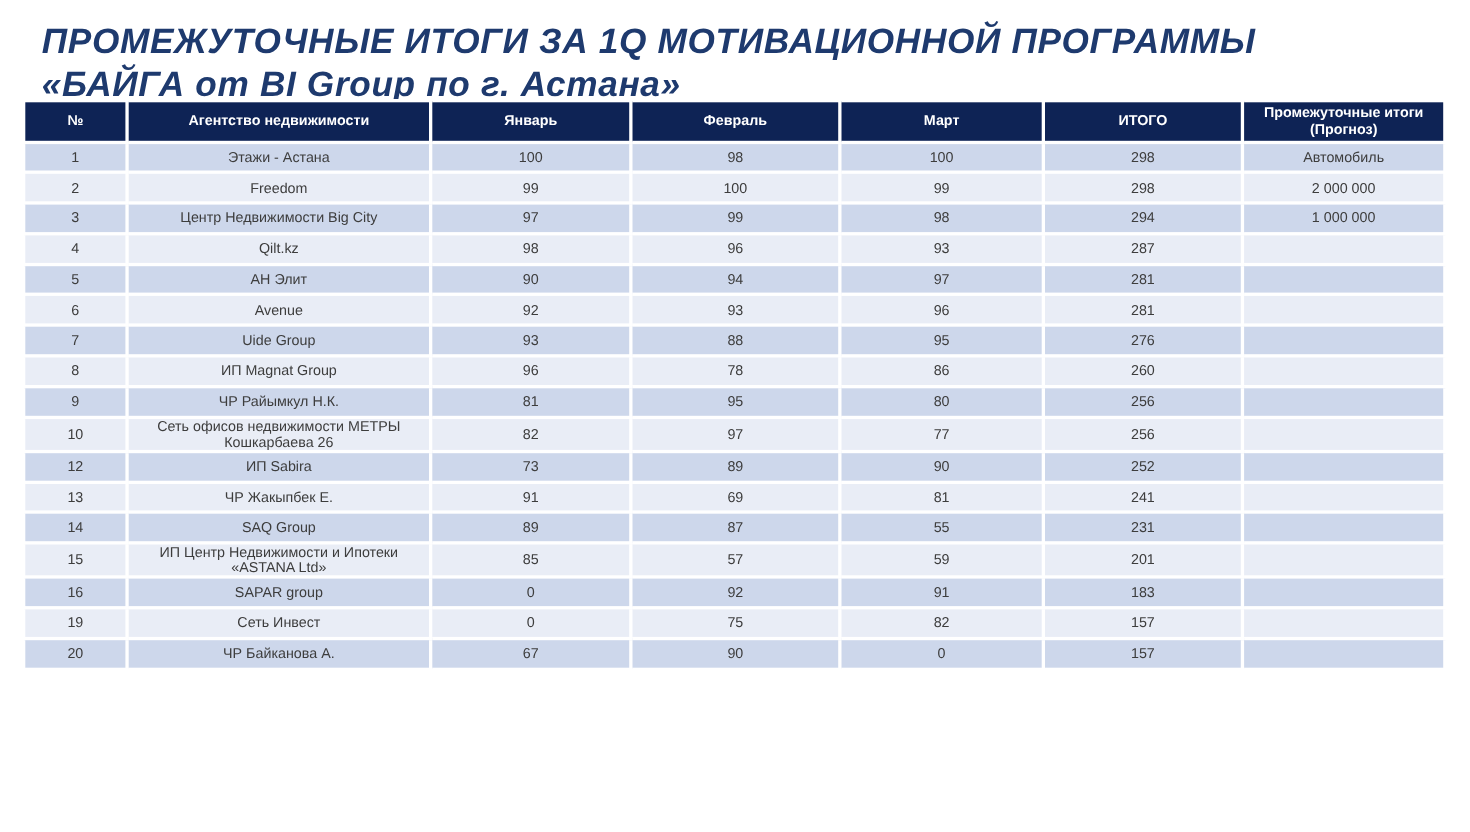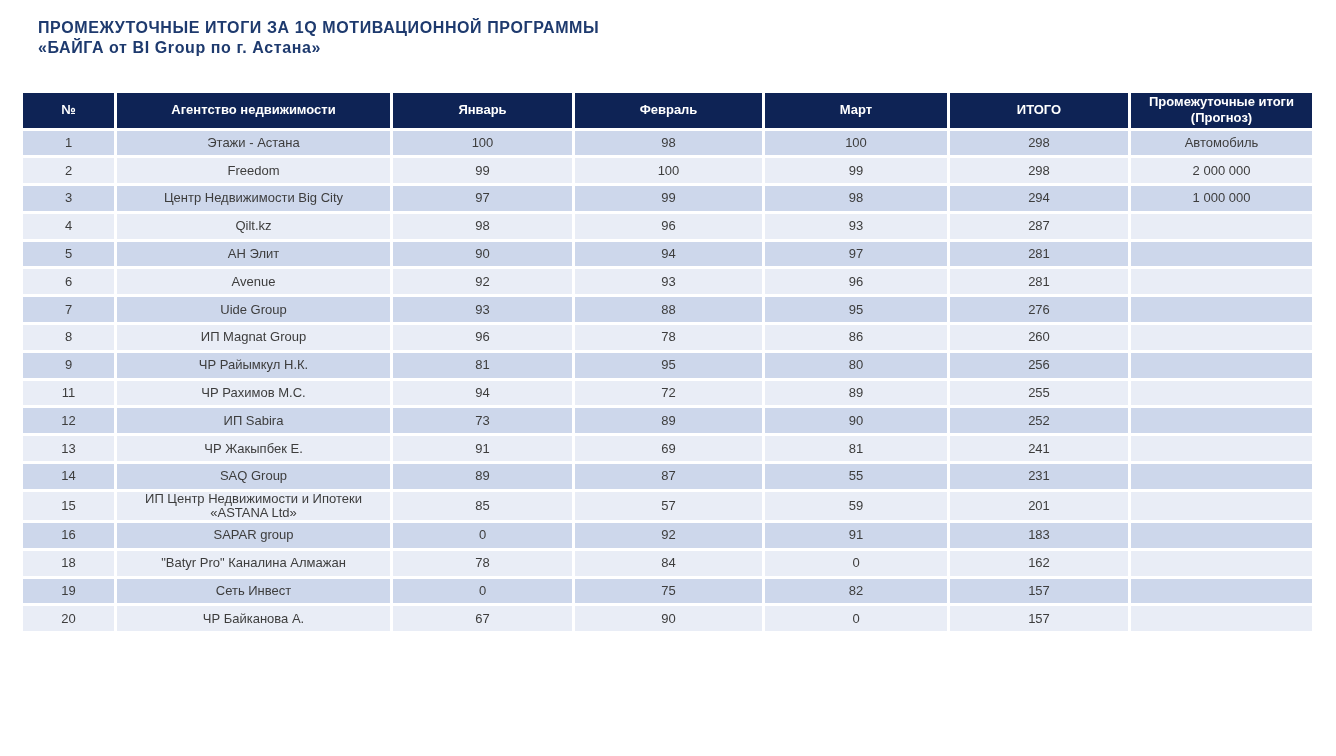--- a/index.html
+++ b/index.html
@@ -22,23 +22,24 @@
     width: 1336px; height: 756px;
     background: #ffffff;
   }
   .title-block {
     position: absolute;
     left: 38px; top: 18px; width: 1260px;
   }
   .title-line {
     color: var(--title-color);
     font-weight: bold;
-    font-size: 16px;
+    font-size: 32px;
     line-height: 1.22;
     letter-spacing: 0.6px;
+    font-style: italic;
   }
   table.results {
     position: absolute;
     left: 20px; top: 90px;
     width: 1292px;
     border-collapse: collapse;
     table-layout: fixed;
   }
   table.results th {
     background: var(--header-bg);
@@ -172,26 +173,26 @@
         <tr>
           <td>9</td>
           <td>ЧР Райымкул Н.К.</td>
           <td>81</td>
           <td>95</td>
           <td>80</td>
           <td>256</td>
           <td></td>
         </tr>
         <tr>
-          <td>11</td>
-          <td>ЧР Рахимов М.С.</td>
-          <td>94</td>
-          <td>72</td>
-          <td>89</td>
-          <td>255</td>
+          <td>10</td>
+          <td>Сеть офисов недвижимости МЕТРЫ Кошкарбаева 26</td>
+          <td>82</td>
+          <td>97</td>
+          <td>77</td>
+          <td>256</td>
           <td></td>
         </tr>
         <tr>
           <td>12</td>
           <td>ИП Sabira</td>
           <td>73</td>
           <td>89</td>
           <td>90</td>
           <td>252</td>
           <td></td>
@@ -226,29 +227,20 @@
         <tr>
           <td>16</td>
           <td>SAPAR group</td>
           <td>0</td>
           <td>92</td>
           <td>91</td>
           <td>183</td>
           <td></td>
         </tr>
         <tr>
-          <td>18</td>
-          <td>"Batyr Pro" Каналина Алмажан</td>
-          <td>78</td>
-          <td>84</td>
-          <td>0</td>
-          <td>162</td>
-          <td></td>
-        </tr>
-        <tr>
           <td>19</td>
           <td>Сеть Инвест</td>
           <td>0</td>
           <td>75</td>
           <td>82</td>
           <td>157</td>
           <td></td>
         </tr>
         <tr>
           <td>20</td>

